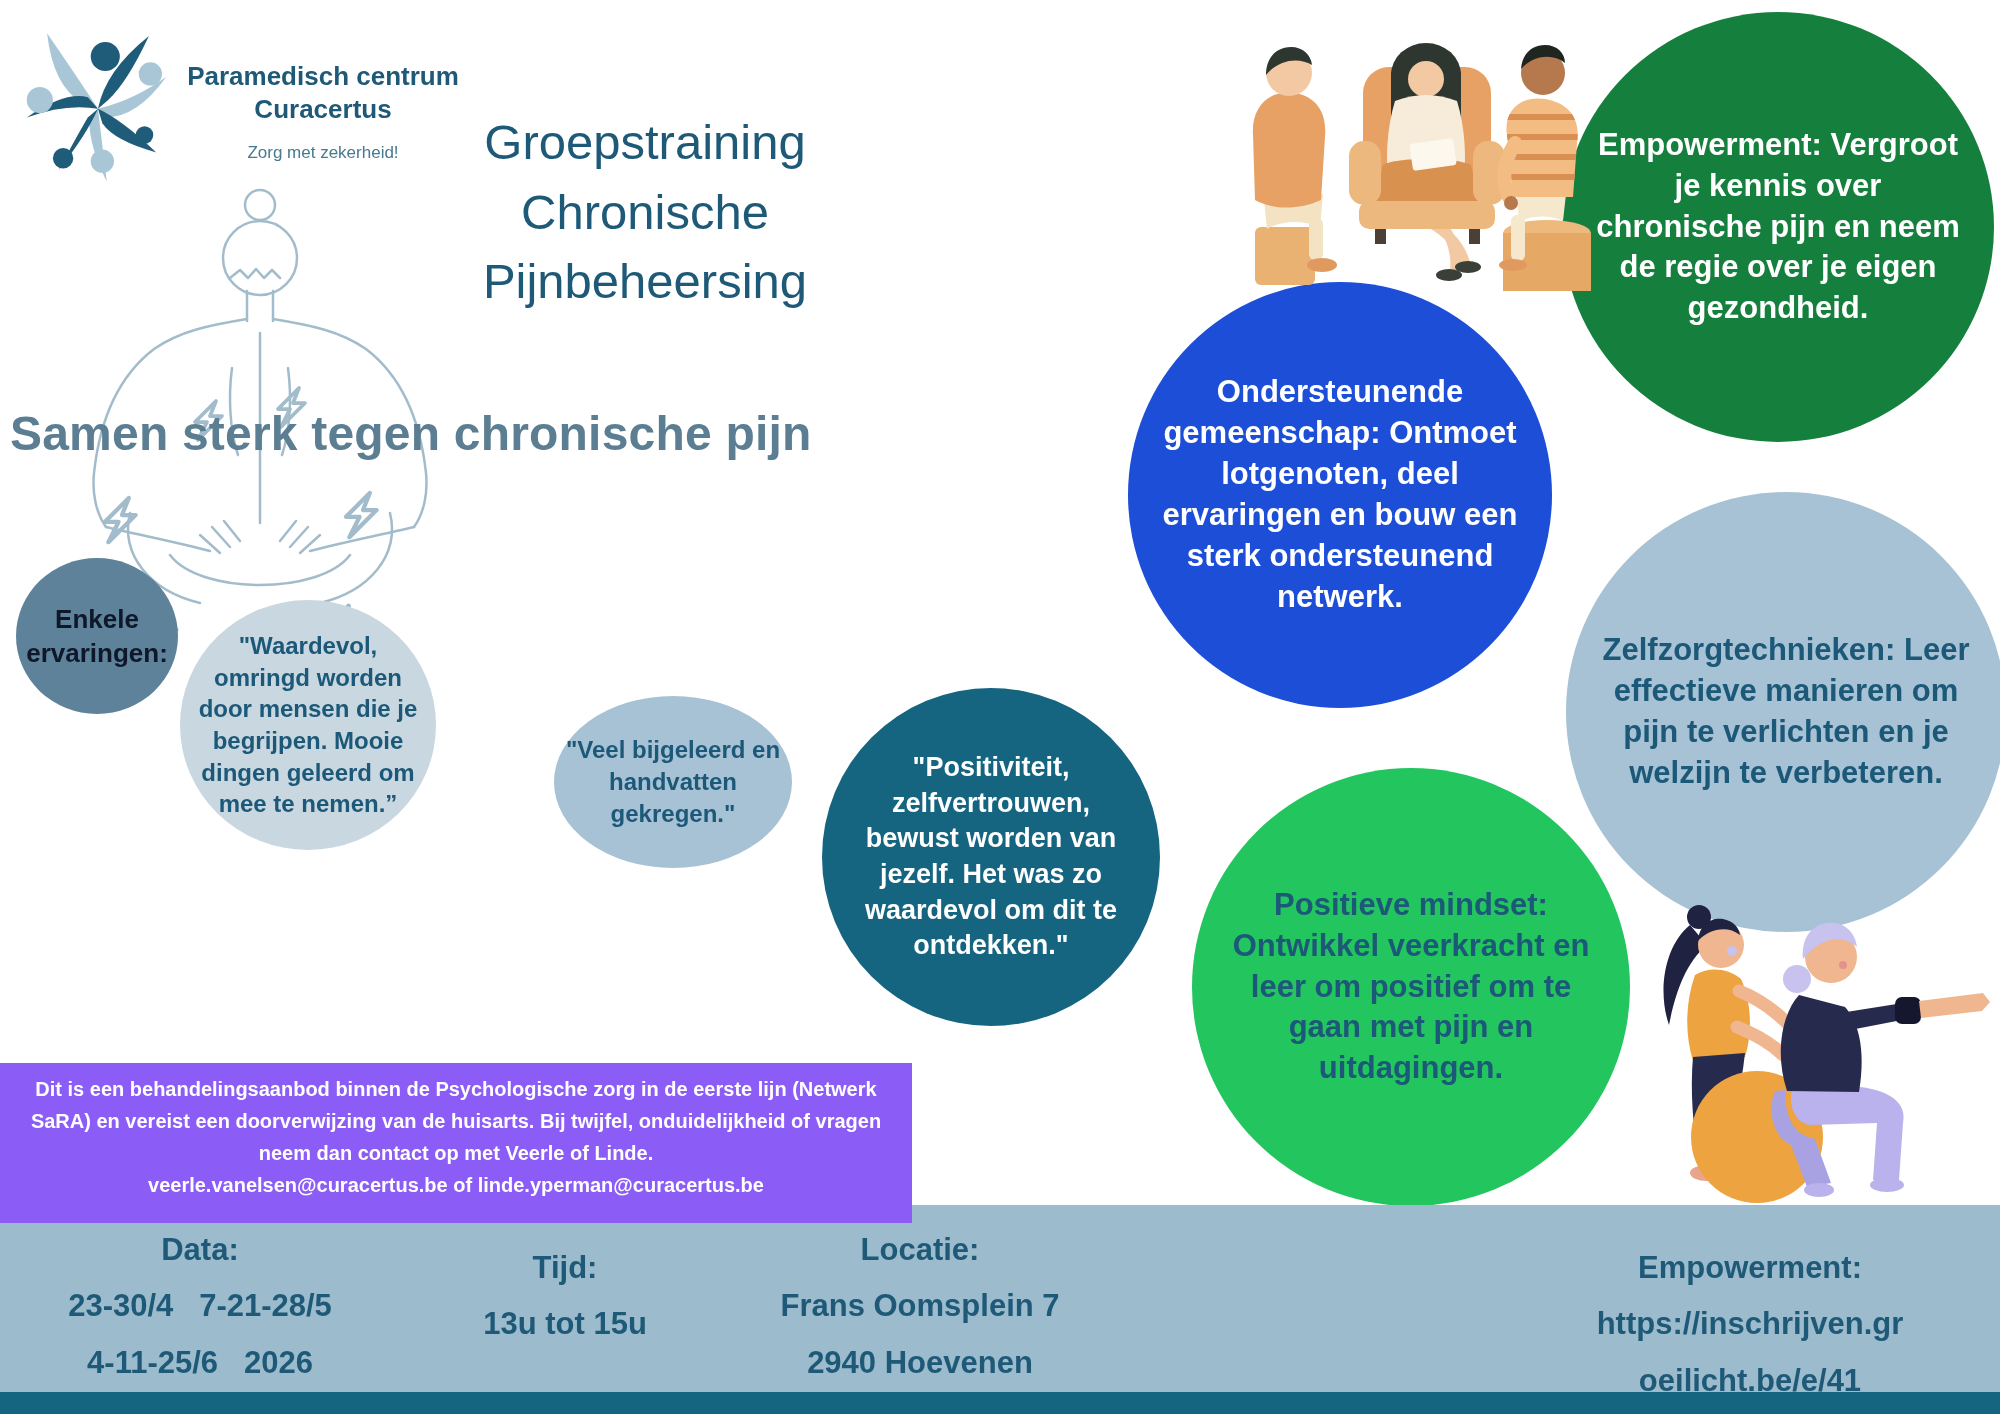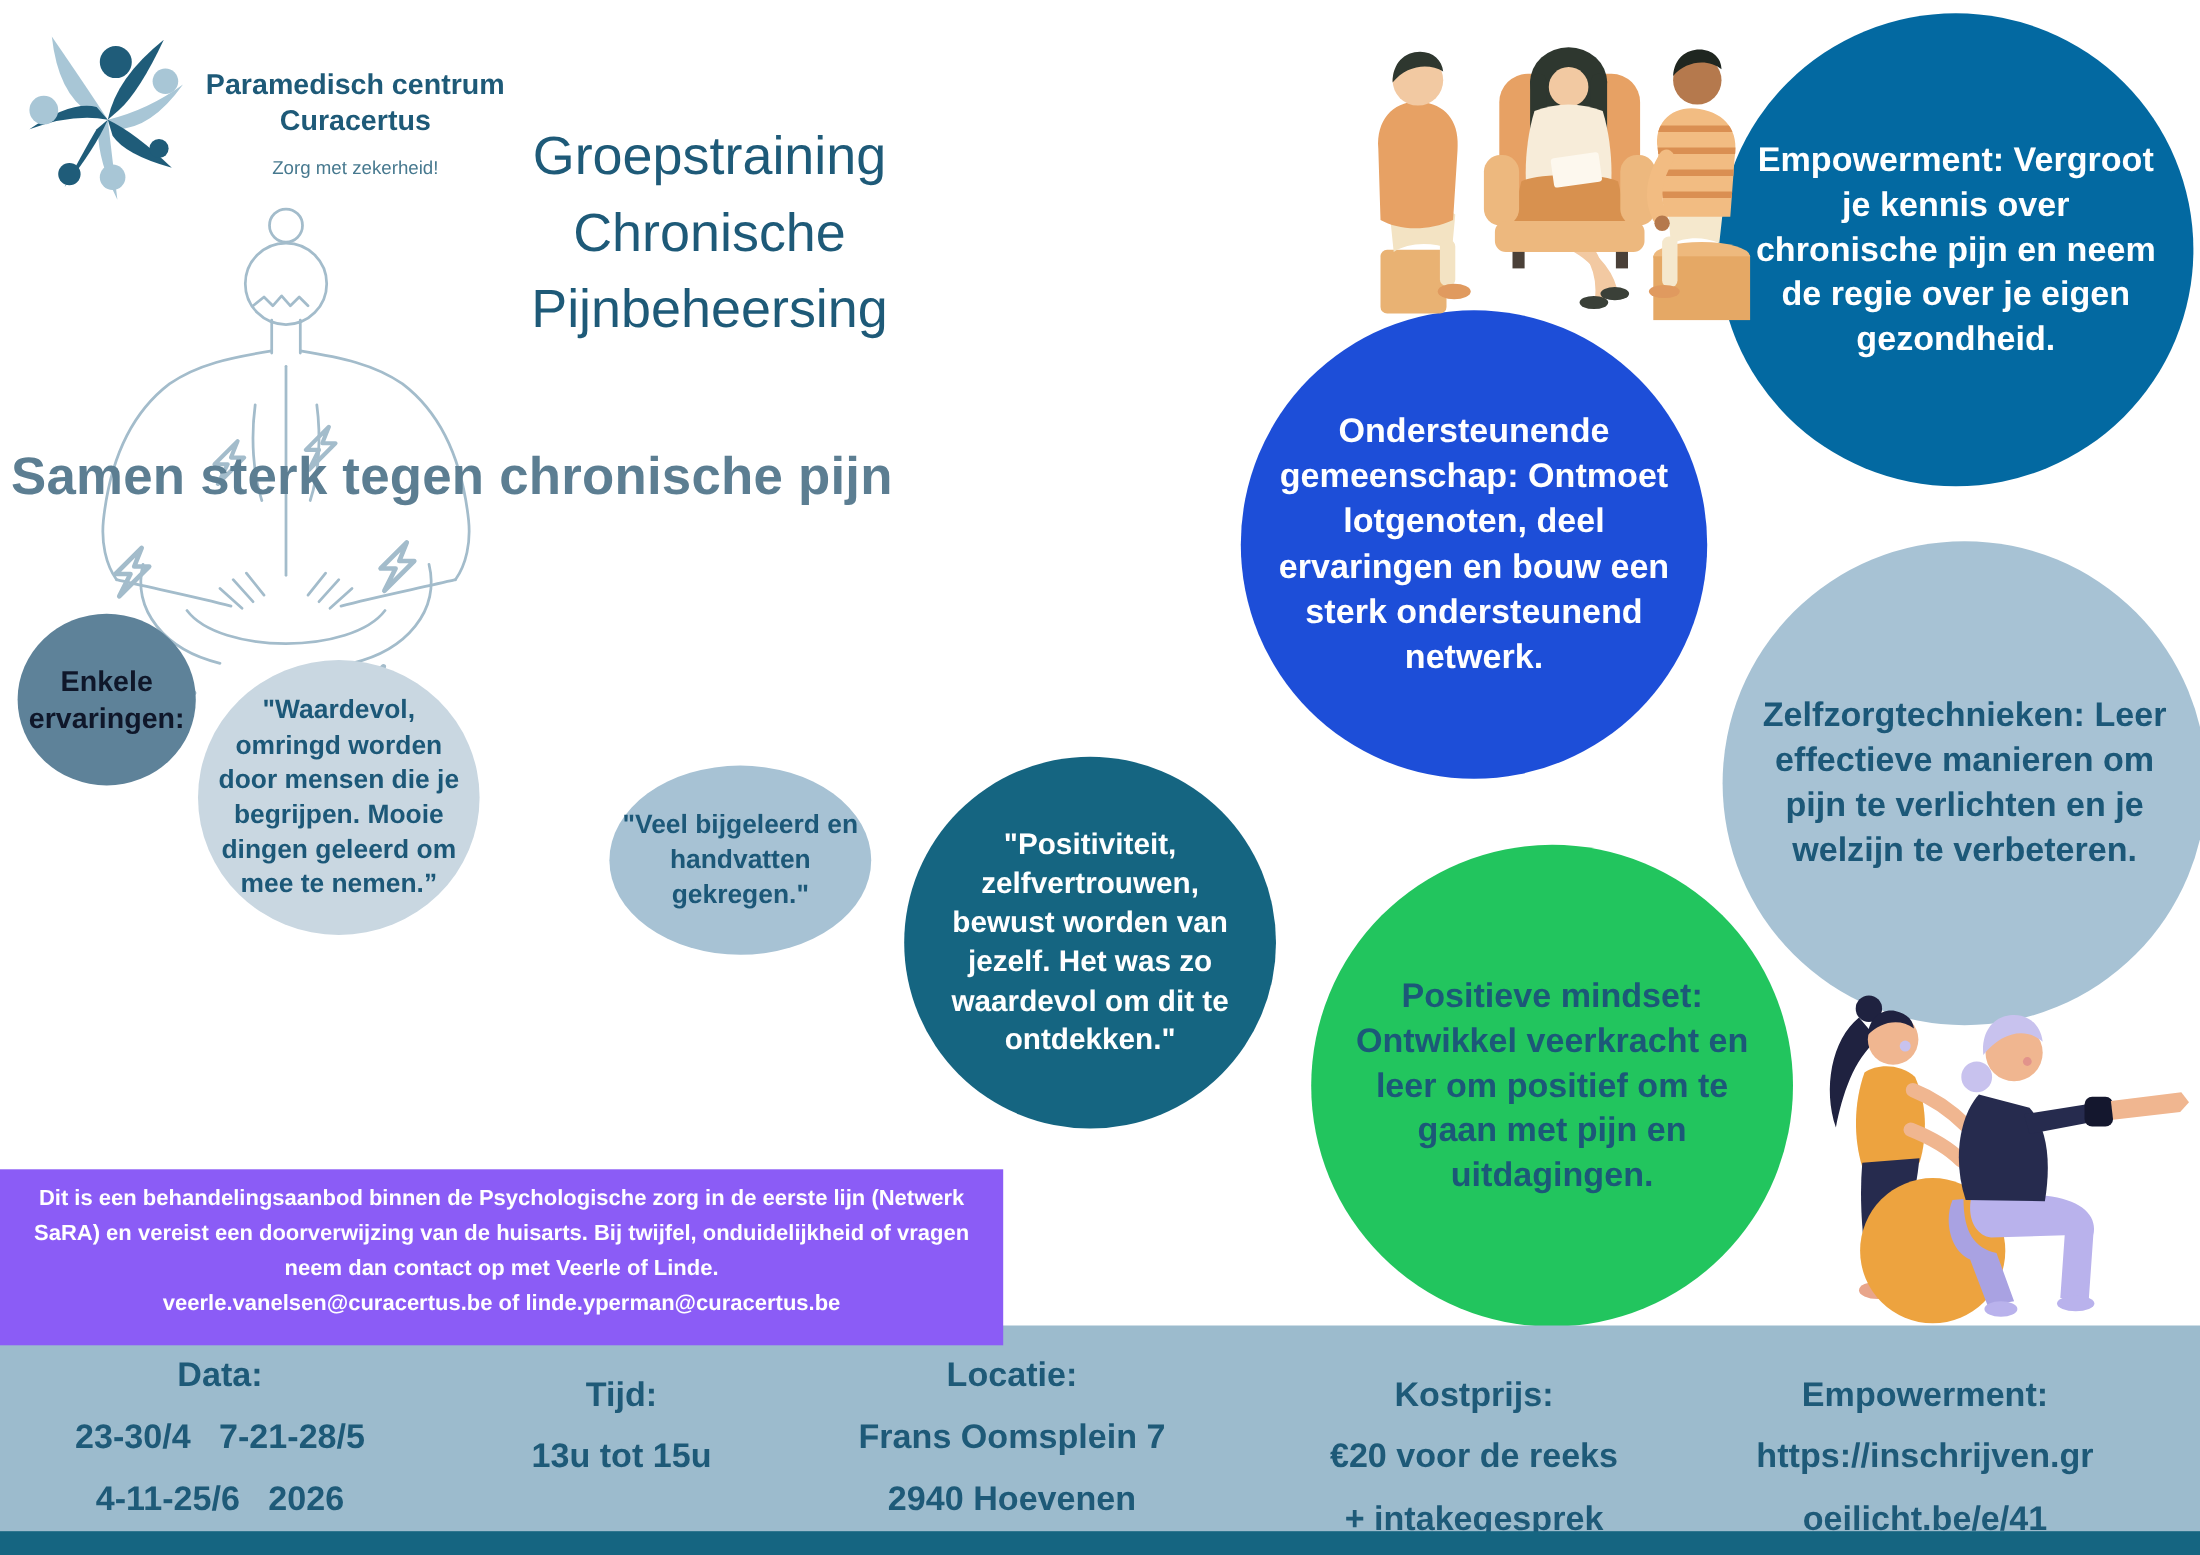--- a/index.html
+++ b/index.html
@@ -23,21 +23,21 @@
           text-align:center;font-weight:700;box-sizing:border-box;line-height:1.32;}
   .circle .t{display:inline;}
   #c-enkele{left:16px;top:558px;width:162px;height:156px;background:#5e8299;color:#0f172a;
             font-size:26px;padding:6px;z-index:3;}
   #c-waardevol{left:180px;top:600px;width:256px;height:250px;background:#c9d7e1;color:#1c5878;
             font-size:24px;padding:12px;z-index:3;}
   #c-veel{left:554px;top:696px;width:238px;height:172px;background:#a7c2d4;color:#1c5878;
             font-size:24px;padding:8px;z-index:3;}
   #c-positiviteit{left:822px;top:688px;width:338px;height:338px;background:#156581;color:#ffffff;
             font-size:27px;padding:24px;z-index:3;}
-  #c-empowerment{left:1562px;top:12px;width:432px;height:430px;background:#0369a1;color:#ffffff;
+  #c-empowerment{left:1562px;top:12px;width:432px;height:430px;background:#15803d;color:#ffffff;
             font-size:31px;padding:28px;z-index:2;}
   #c-ondersteunende{left:1128px;top:282px;width:424px;height:426px;background:#1d4ed8;color:#ffffff;
             font-size:31px;padding:28px;z-index:2;}
   #c-zelfzorg{left:1566px;top:492px;width:440px;height:440px;background:#a7c2d4;color:#1c5878;
             font-size:31px;padding:28px;z-index:2;}
   #c-positieve{left:1192px;top:768px;width:438px;height:438px;background:#22c55e;color:#1c5878;
             font-size:31px;padding:26px;z-index:2;}
   
   #group-illustration{position:absolute;left:1225px;top:15px;width:385px;height:300px;z-index:4;}
   #physio-illustration{position:absolute;left:1635px;top:895px;width:365px;height:312px;z-index:4;}
@@ -249,25 +249,20 @@
   </div>
   <div class="fcol" id="fc-tijd">
     <div>Tijd:</div>
     <div>13u tot 15u</div>
   </div>
   <div class="fcol" id="fc-locatie">
     <div>Locatie:</div>
     <div>Frans Oomsplein 7</div>
     <div>2940 Hoevenen</div>
   </div>
-  <div class="fcol" id="fc-kostprijs">
-    <div>Kostprijs:</div>
-    <div>€20 voor de reeks</div>
-    <div>+ intakegesprek</div>
-  </div>
   <div class="fcol" id="fc-inschrijven">
     <div>Empowerment:</div>
     <div>https://inschrijven.gr</div>
     <div>oeilicht.be/e/41</div>
   </div>
 
   <div id="bottom-strip"></div>
 
 </div>
 

